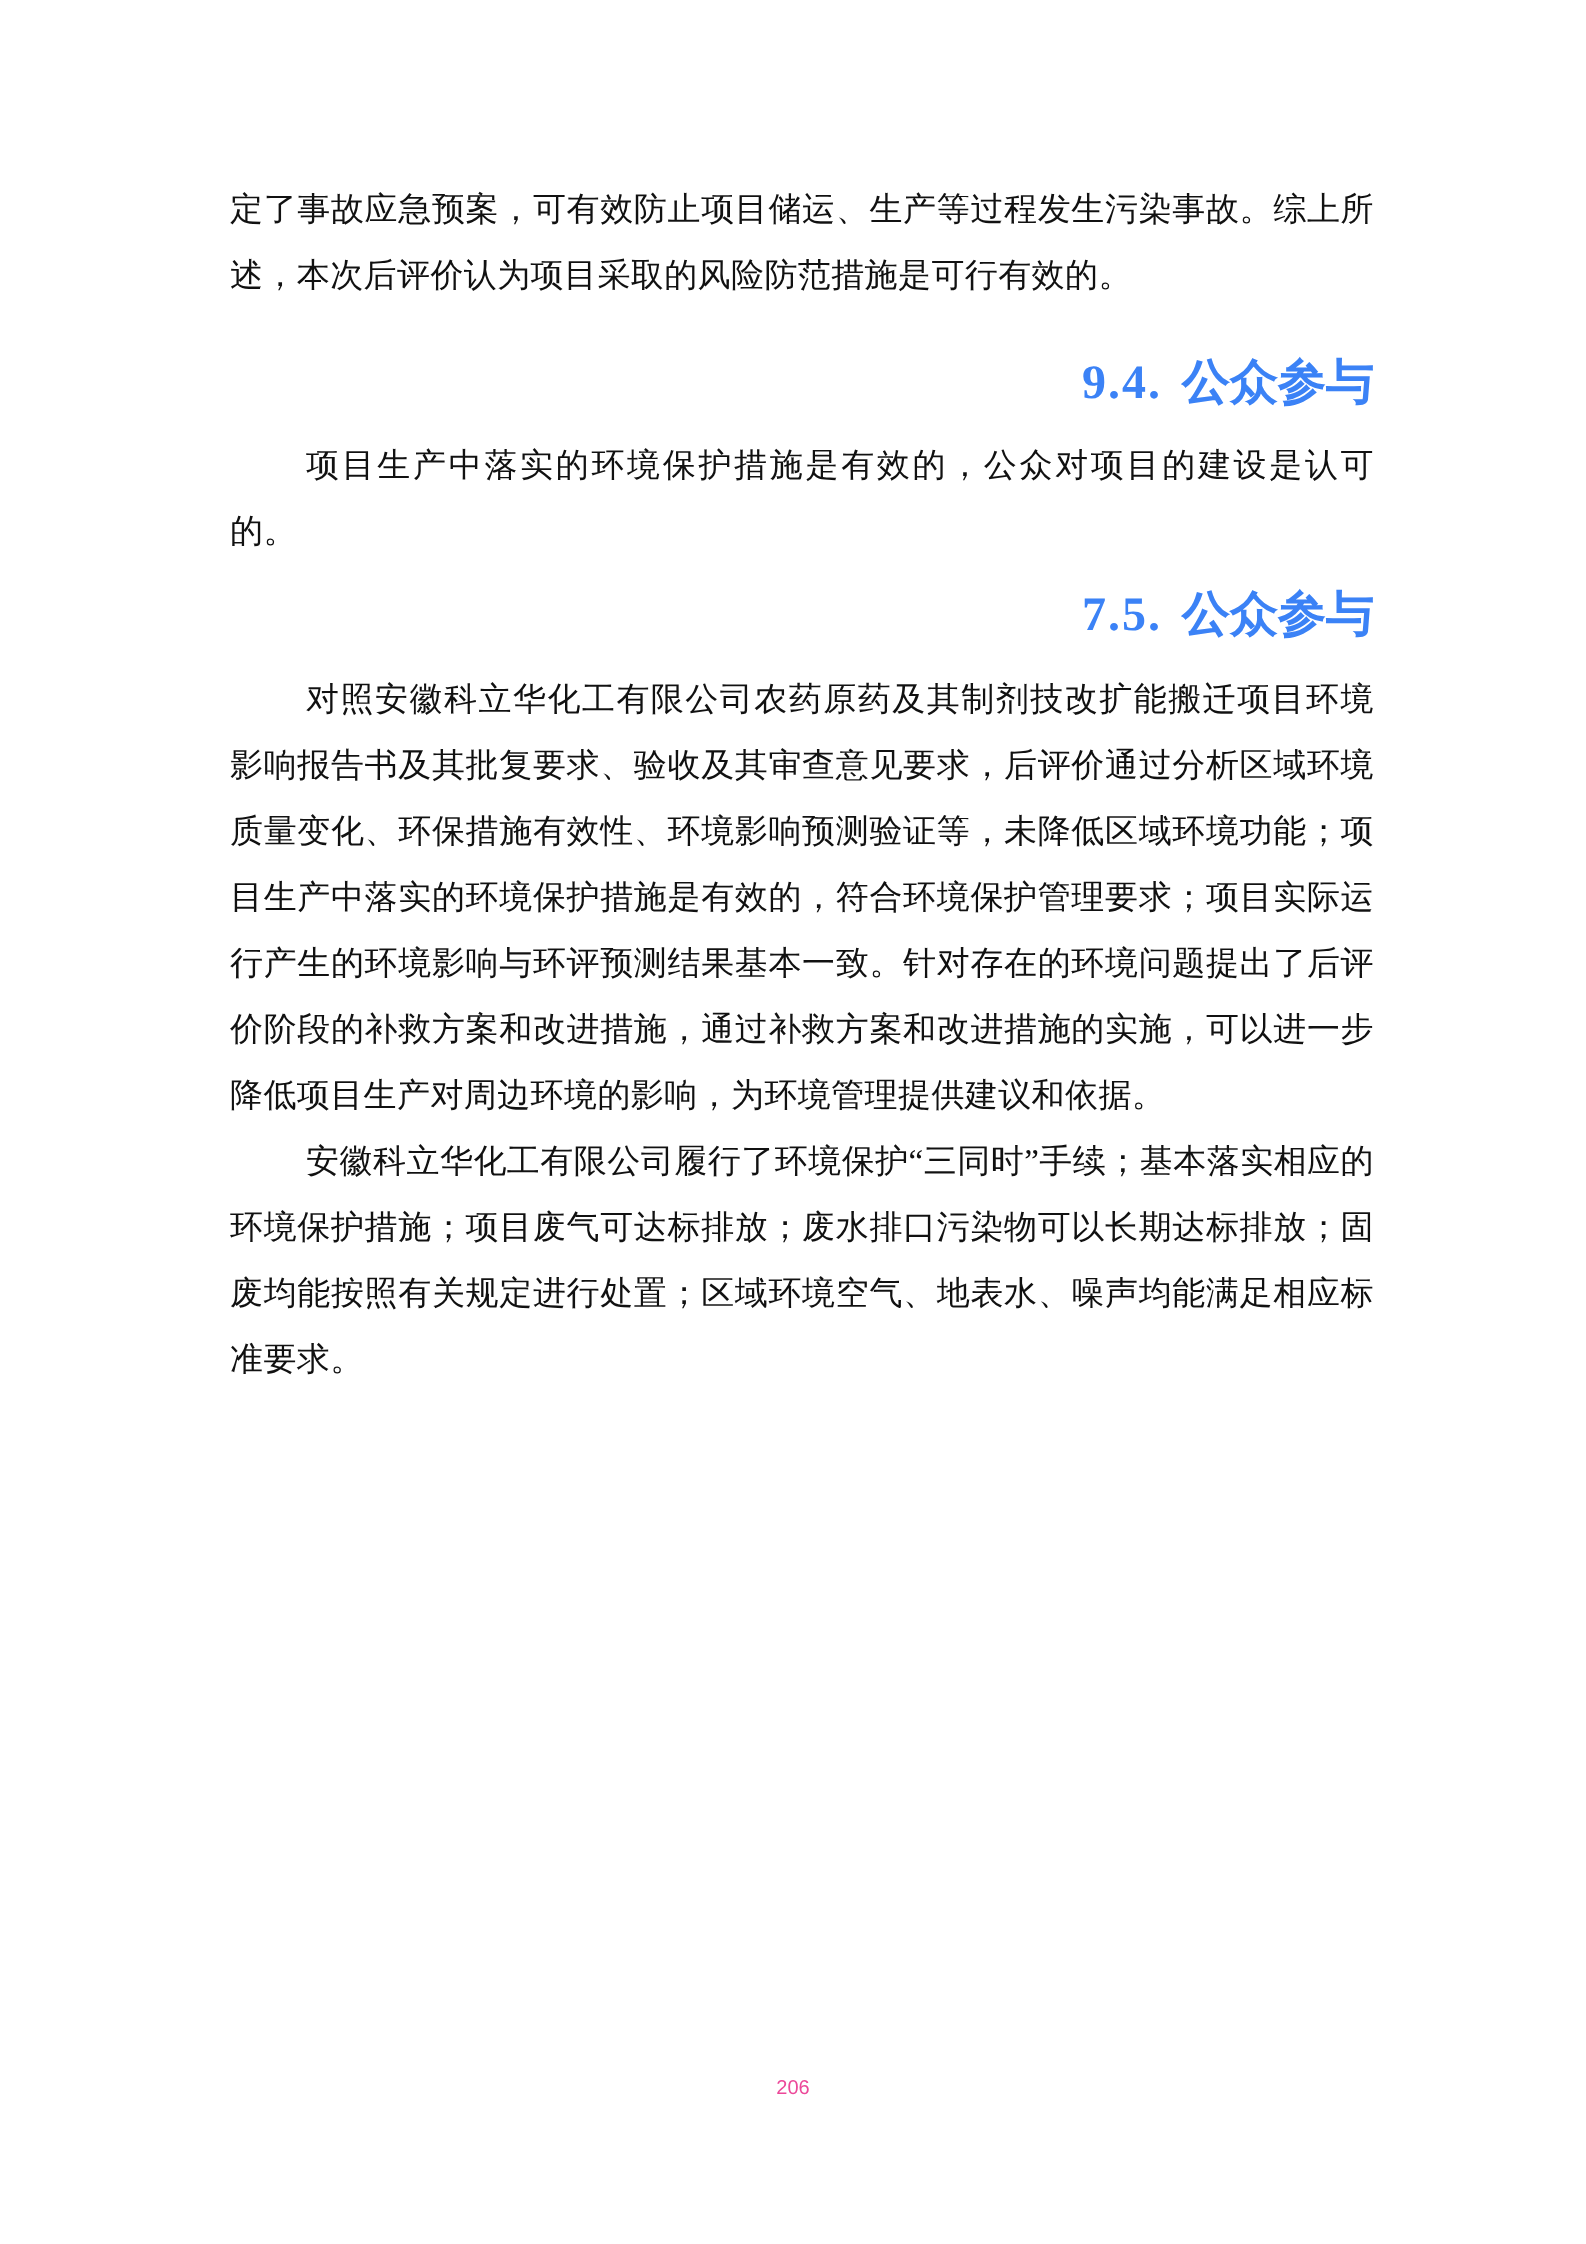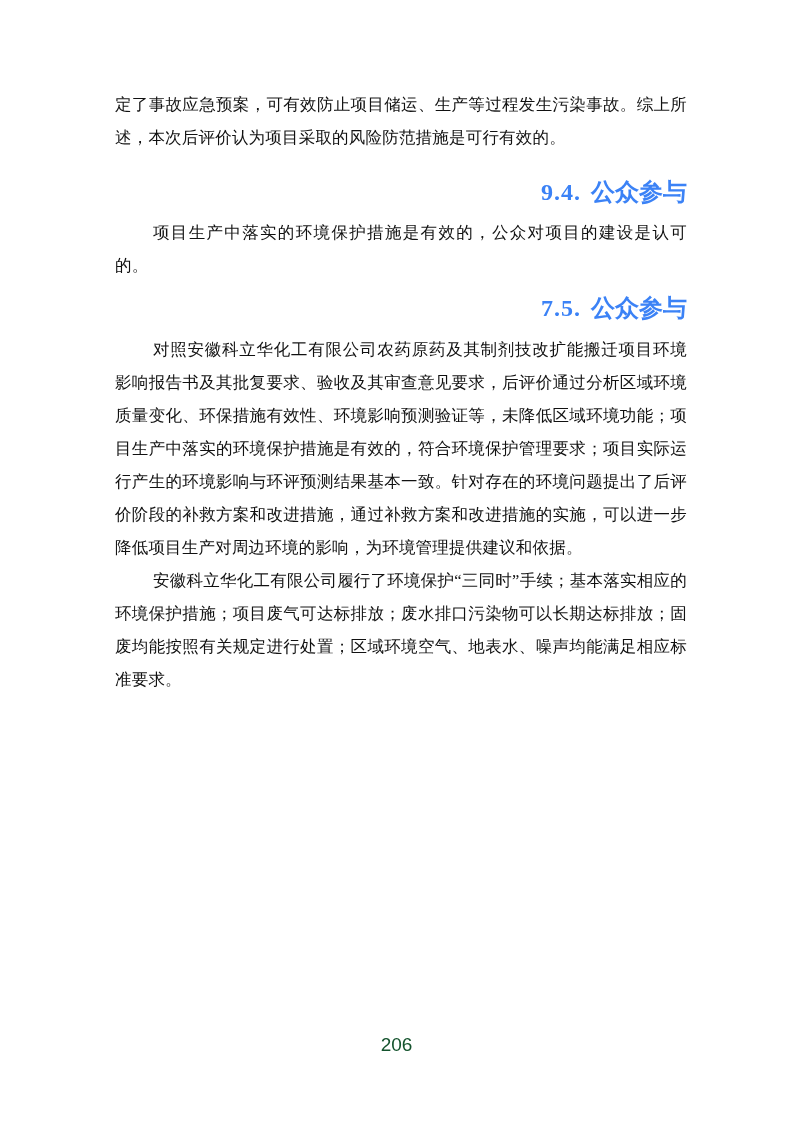--- a/index.html
+++ b/index.html
@@ -62,22 +62,22 @@
   }
   .footer {
     position: absolute;
     left: 0;
     top: 1034px;
     width: 793px;
     text-align: center;
   }
   .page-number {
     font-family: "Liberation Sans", "DejaVu Sans", sans-serif;
-    font-size: 19px;
-    color: #14532d;
+    font-size: 10px;
+    color: #ec4899;
   }
 </style>
 </head>
 <body>
 
 <div class="page">
 
   <div class="content">
 
     <p class="body">定了事故应急预案，可有效防止项目储运、生产等过程发生污染事故。综上所述，本次后评价认为项目采取的风险防范措施是可行有效的。</p>

